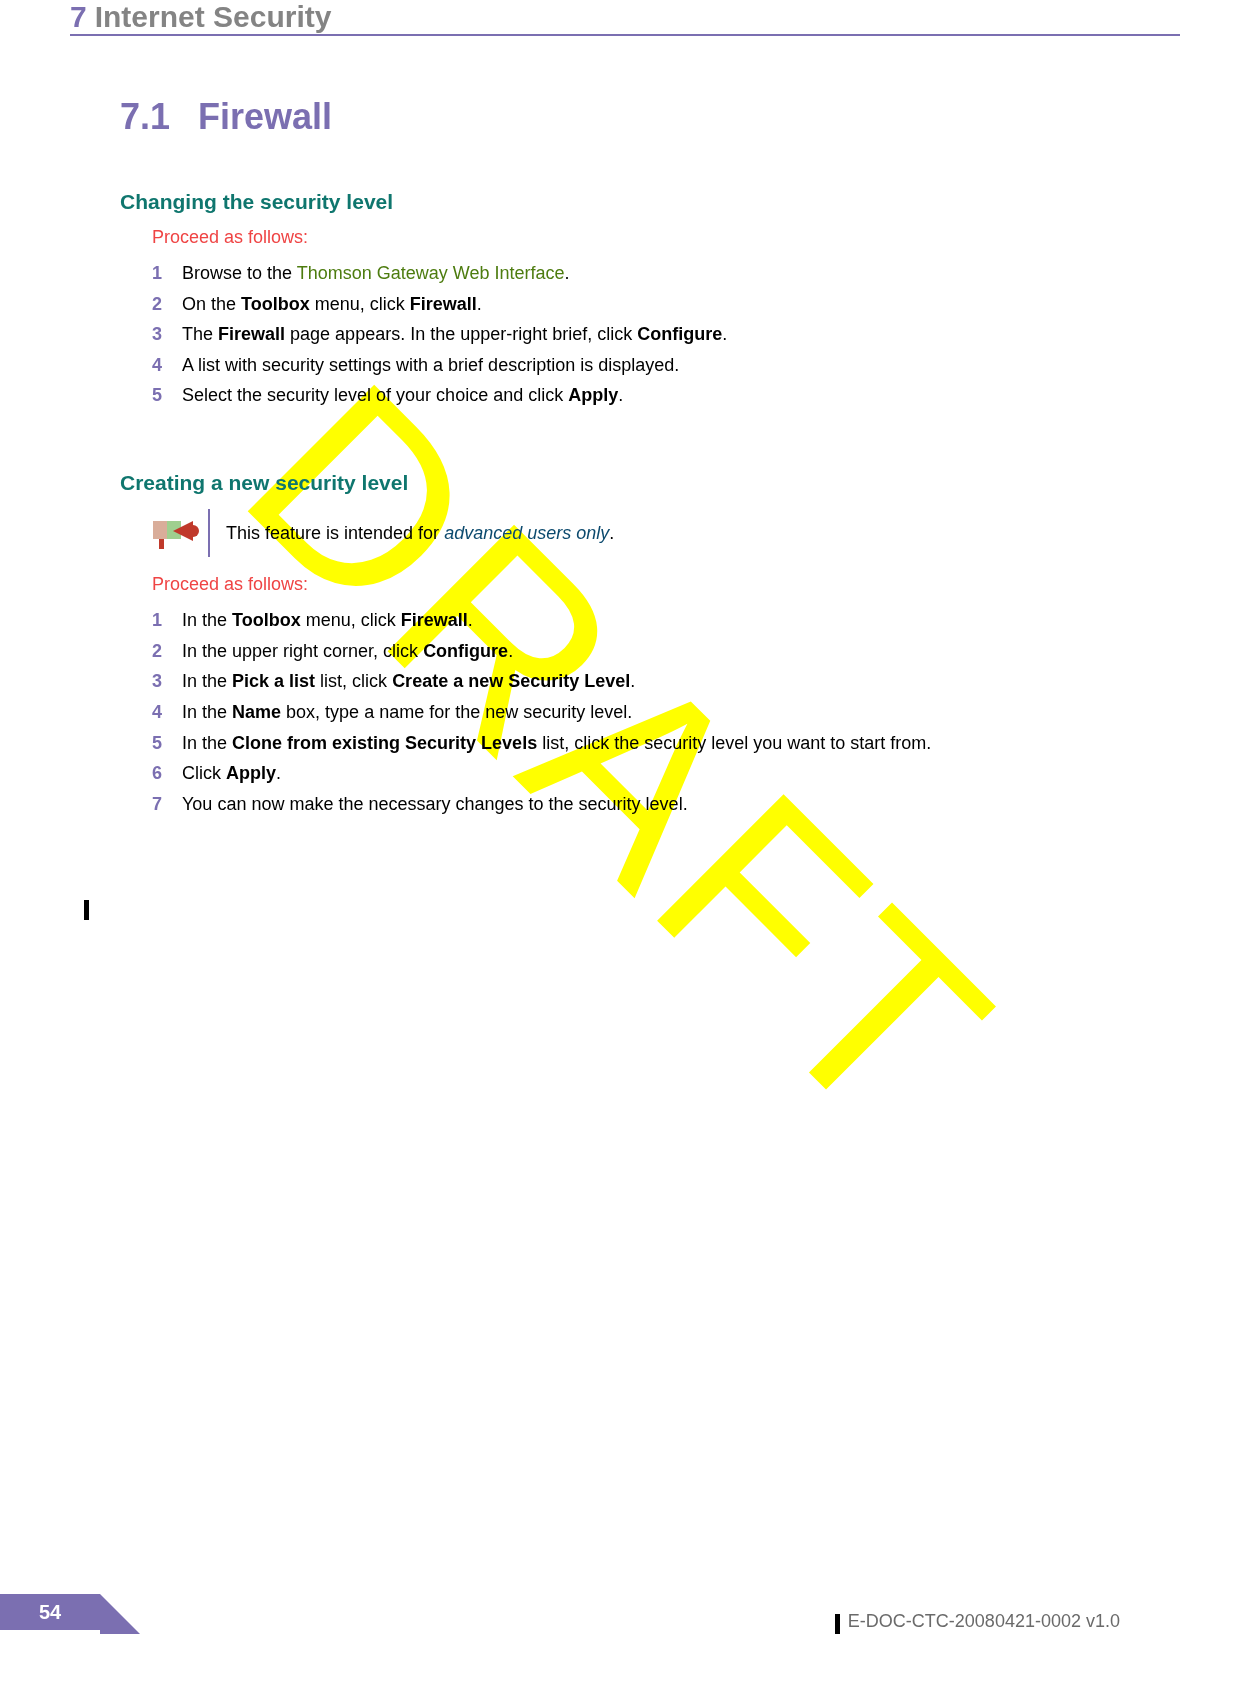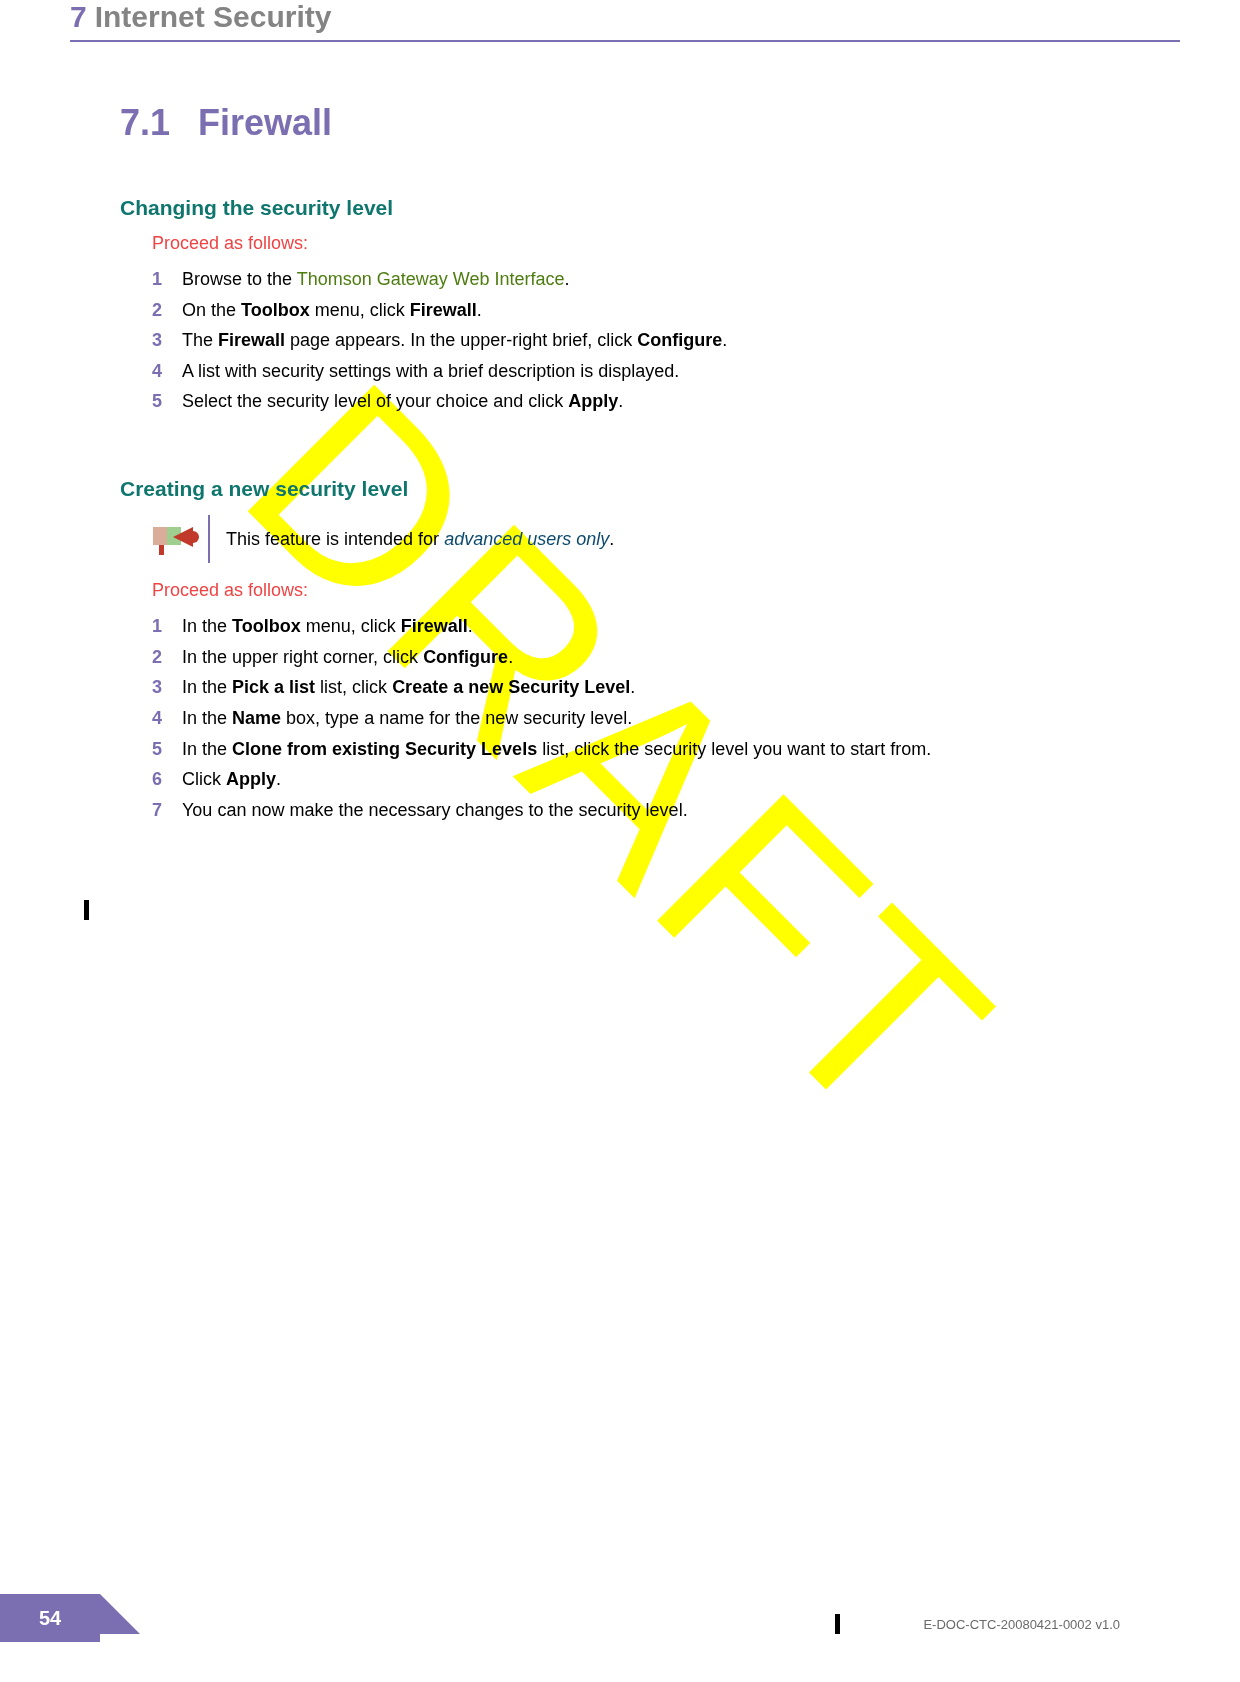--- a/index.html
+++ b/index.html
@@ -32,21 +32,20 @@
     height: 100%;
   }
   .header {
     padding: 0 60px 0 70px;
   }
   .chapter-line {
     font-family: Arial, sans-serif;
     font-weight: 700;
     font-size: 30px;
     color: #848484;
-    padding-bottom: 6px;
   }
   .chapter-num {
     color: #7b6fb1;
     margin-right: 8px;
   }
   .hr {
     height: 2px;
     background: #7b6fb1;
     width: 100%;
   }
@@ -131,22 +130,22 @@
   .footer {
     position: absolute;
     bottom: 40px;
     left: 0;
     right: 0;
     height: 40px;
   }
   .footer-tab {
     position: absolute;
     left: 0;
-    bottom: 0;
-    height: 48px;
+    bottom: 12px;
+    height: 36px;
     display: flex;
   }
   .footer-tab .slope {
     width: 0; height: 0;
     border-bottom: 40px solid #7b6fb1;
     border-right: 40px solid transparent;
     order: 2;
   }
   .footer-tab .solid {
     background: #7b6fb1;
@@ -156,21 +155,21 @@
     display: flex;
     align-items: center;
     justify-content: center;
     width: 100px;
     order: 1;
   }
   .footer-docid {
     position: absolute;
     right: 120px;
     bottom: 10px;
-    font-size: 13px;
+    font-size: 18px;
     color: #6a6a6a;
   }
   .footer-mark {
     position: absolute;
     right: 400px;
     bottom: 8px;
     width: 5px;
     height: 20px;
     background: #000;
   }

